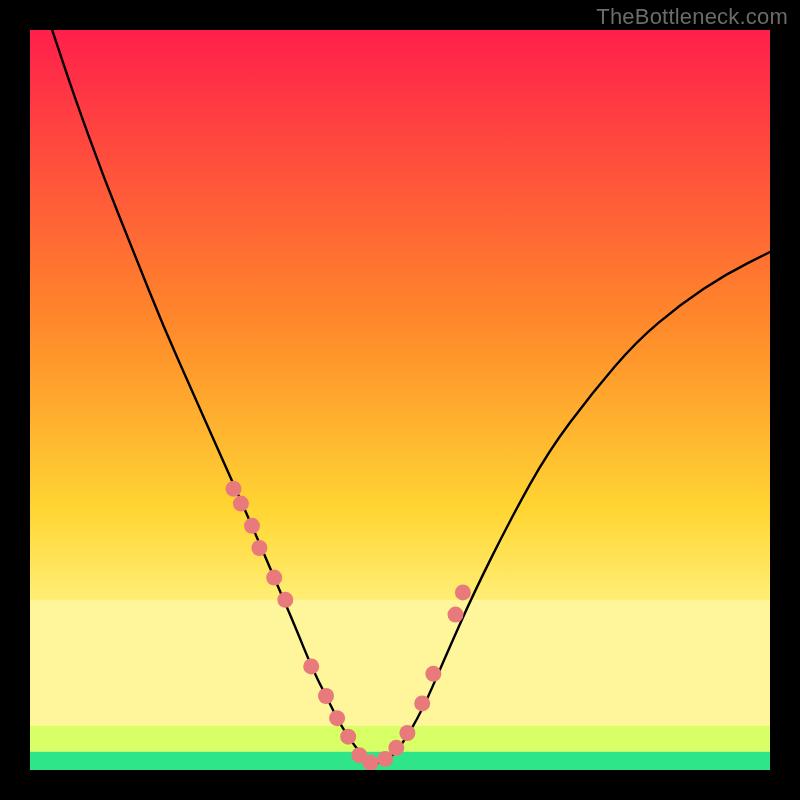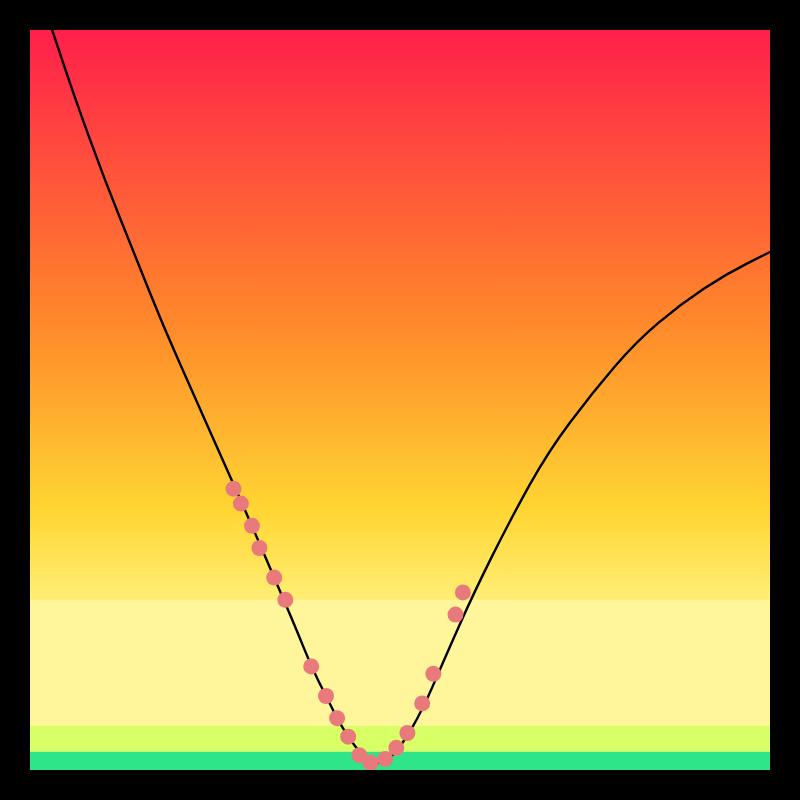--- a/index.html
+++ b/index.html
@@ -35,20 +35,21 @@
     font-weight: 400;
     letter-spacing: 0.2px;
     z-index: 10;
   }
   svg { display: block; }
 </style>
 </head>
 <body>
 
 <div class="frame">
+  <div class="watermark">TheBottleneck.com</div>
   <div class="plot">
     <svg id="chart-svg" width="740" height="740" viewBox="0 0 740 740">
         <defs>
           <linearGradient id="bgGrad" x1="0" y1="0" x2="0" y2="1">
             <stop offset="0%" stop-color="#ff1f4b"></stop>
             <stop offset="40%" stop-color="#ff8a2a"></stop>
             <stop offset="65%" stop-color="#ffd633"></stop>
             <stop offset="78%" stop-color="#fff07a"></stop>
             <stop offset="100%" stop-color="#fff9a8"></stop>
           </linearGradient>

